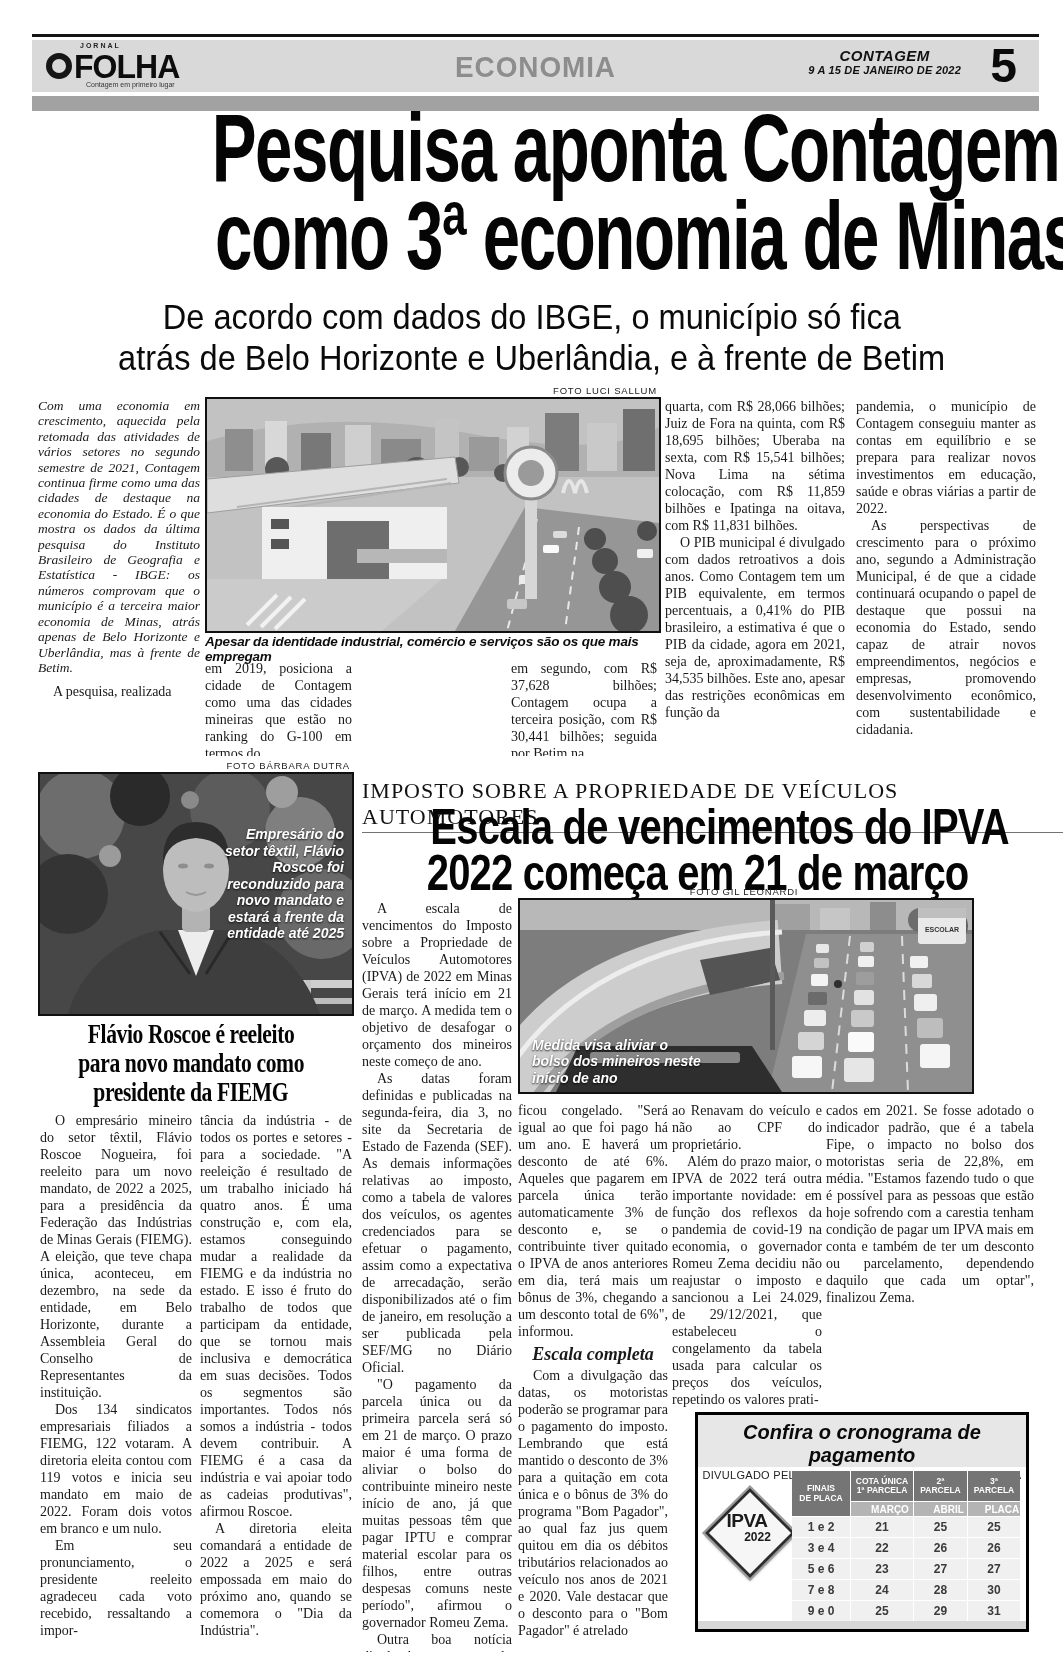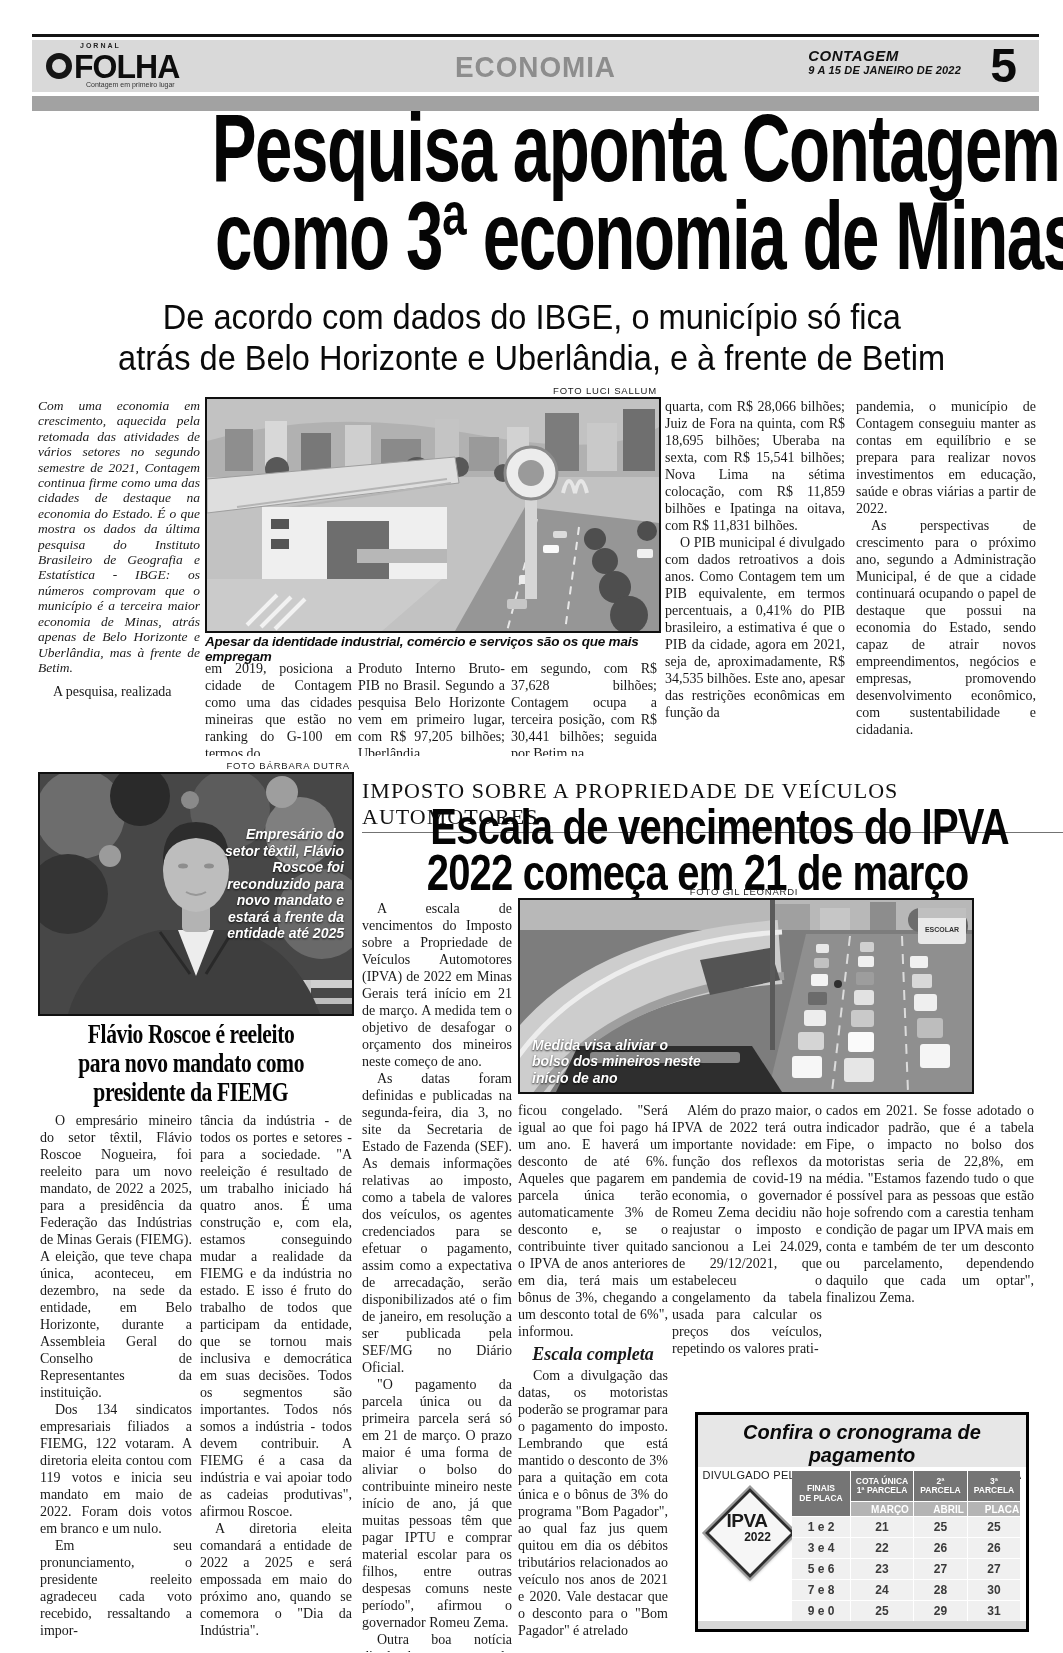--- a/index.html
+++ b/index.html
@@ -14,21 +14,21 @@
   .logo-kicker{font-size:7px;font-weight:bold;letter-spacing:2px;color:#222;margin-left:34px;}
   .logo-row{display:flex;align-items:center;height:34px;}
   .ring{width:26px;height:26px;border:6px solid #161616;border-radius:50%;box-sizing:border-box;
         display:inline-block;margin-right:2px;}
   .brand{font-size:34px;font-weight:bold;letter-spacing:-1px;color:#0d0d0d;line-height:30px;
          display:inline-block;transform:scaleX(.94);transform-origin:0 50%;}
   .logo-tag{font-size:7px;color:#333;margin-left:40px;margin-top:-2px;}
   .section{left:0;top:10px;width:100%;text-align:center;color:#8d8d8d;
            font-family:"Liberation Sans",sans-serif;font-weight:bold;font-size:30px;}
   .section span{display:inline-block;transform:scaleX(.93);letter-spacing:1px;}
-  .edition{right:78px;top:7px;text-align:left;font-family:"Liberation Sans",sans-serif;
+  .edition{right:78px;top:7px;text-align:center;font-family:"Liberation Sans",sans-serif;
            font-style:italic;font-weight:bold;color:#111;}
   .edition .city{font-size:15px;letter-spacing:.5px;}
   .edition .date{font-size:11px;letter-spacing:.2px;}
   .pagenum{right:22px;top:-2px;font-family:"Liberation Sans",sans-serif;font-weight:bold;
            font-size:48px;color:#0b0b0b;}
   
   .hline{display:block;text-align:center;white-space:nowrap;}
   .cond{display:inline-block;transform-origin:50% 50%;}
   .mainhead{left:30px;top:104px;width:1003px;font-family:"Liberation Sans",sans-serif;
             font-weight:bold;font-size:96px;line-height:88px;letter-spacing:-2px;color:#050505;}
@@ -190,23 +190,20 @@
       <circle cx="324" cy="74" r="26" fill="#ececec" stroke="#8a8a8a" stroke-width="3"></circle>
       <circle cx="324" cy="74" r="13" fill="#9a9a9a"></circle>
       <path d="M356,94 q6,-24 12,0 q6,-24 12,0" fill="none" stroke="#e6e6e6" stroke-width="4"></path>
     </svg>
   </div>
   <div class="abs caption" style="left:205px;top:634px;width:452px;">Apesar da identidade industrial, comércio e serviços são os que mais empregam</div>
 
   <div class="abs ncol" style="left:205px;top:660px;width:147px;height:96px;">
     <p>em 2019, posiciona a cidade de Contagem como uma das cidades mineiras que estão no ranking do G-100 em termos do</p>
   </div>
-  <div class="abs ncol" style="left:358px;top:660px;width:147px;height:96px;">
-    <p>Produto Interno Bruto-PIB no Brasil. Segundo a pesquisa Belo Horizonte vem em primeiro lugar, com R$ 97,205 bilhões; Uberlândia</p>
-  </div>
   <div class="abs ncol" style="left:511px;top:660px;width:146px;height:96px;">
     <p>em segundo, com R$ 37,628 bilhões; Contagem ocupa a terceira posição, com R$ 30,441 bilhões; seguida por Betim na</p>
   </div>
   <div class="abs ncol" style="left:665px;top:398px;width:180px;height:358px;">
     <p>quarta, com R$ 28,066 bilhões; Juiz de Fora na quinta, com R$ 18,695 bilhões; Uberaba na sexta, com R$ 15,541 bilhões; Nova Lima na sétima colocação, com R$ 11,859 bilhões e Ipatinga na oitava, com R$ 11,831 bilhões.</p>
     <p class="ind">O PIB municipal é divulgado com dados retroativos a dois anos. Como Contagem tem um PIB equivalente, em termos percentuais, a 0,41% do PIB brasileiro, a estimativa é que o PIB da cidade, agora em 2021, seja de, aproximadamente, R$ 34,535 bilhões. Este ano, apesar das restrições econômicas em função da</p>
   </div>
   <div class="abs ncol" style="left:856px;top:398px;width:180px;height:358px;">
     <p>pandemia, o município de Contagem conseguiu manter as contas em equilíbrio e se prepara para realizar novos investimentos em educação, saúde e obras viárias a partir de 2022.</p>
     <p class="ind">As perspectivas de crescimento para o próximo ano, segundo a Administração Municipal, é de que a cidade continuará ocupando o papel de destaque que possui na economia do Estado, sendo capaz de atrair novos empreendimentos, negócios e empresas, promovendo desenvolvimento econômico, com sustentabilidade e cidadania.</p>
@@ -328,20 +325,21 @@
     </svg>
     <div class="overlaycap" style="left:12px;bottom:6px;width:170px;">Medida visa aliviar o bolso dos mineiros neste início de ano</div>
   </div>
 
   <div class="abs ncol" style="left:518px;top:1102px;width:150px;height:548px;">
     <p>ficou congelado. "Será igual ao que foi pago há um ano. E haverá um desconto de até 6%. Aqueles que pagarem em parcela única terão automaticamente 3% de desconto e, se o contribuinte tiver quitado o IPVA de anos anteriores em dia, terá mais um bônus de 3%, chegando a um desconto total de 6%", informou.</p>
     <p class="subheadline2">Escala completa</p>
     <p class="ind">Com a divulgação das datas, os motoristas poderão se programar para o pagamento do imposto. Lembrando que está mantido o desconto de 3% para a quitação em cota única e o bônus de 3% do programa "Bom Pagador", ao qual faz jus quem quitou em dia os débitos tributários relacionados ao veículo nos anos de 2021 e 2020. Vale destacar que o desconto para o "Bom Pagador" é atrelado</p>
   </div>
   <div class="abs ncol" style="left:672px;top:1102px;width:150px;height:306px;">
+    <p>ao Renavam do veículo e não ao CPF do proprietário.</p>
     <p class="ind">Além do prazo maior, o IPVA de 2022 terá outra importante novidade: em função dos reflexos da pandemia de covid-19 na economia, o governador Romeu Zema decidiu não reajustar o imposto e sancionou a Lei 24.029, de 29/12/2021, que estabeleceu o congelamento da tabela usada para calcular os preços dos veículos, repetindo os valores prati-</p>
   </div>
   <div class="abs ncol" style="left:826px;top:1102px;width:208px;height:306px;">
     <p>cados em 2021. Se fosse adotado o indicador padrão, que é a tabela Fipe, o impacto no bolso dos motoristas seria de 22,8%, em média. "Estamos fazendo tudo o que é possível para as pessoas que estão hoje sofrendo com a carestia tenham condição de pagar um IPVA mais em conta e também de ter um desconto ou parcelamento, dependendo daquilo que cada um optar", finalizou Zema.</p>
   </div>
 
   <div class="abs schedbox">
     <div class="schedtitlewrap">
       <div class="schedtitle">Confira o cronograma de pagamento</div>
       <div class="schedsub">DIVULGADO PELA SECRETARIA DE ESTADO DE FAZENDA</div>

